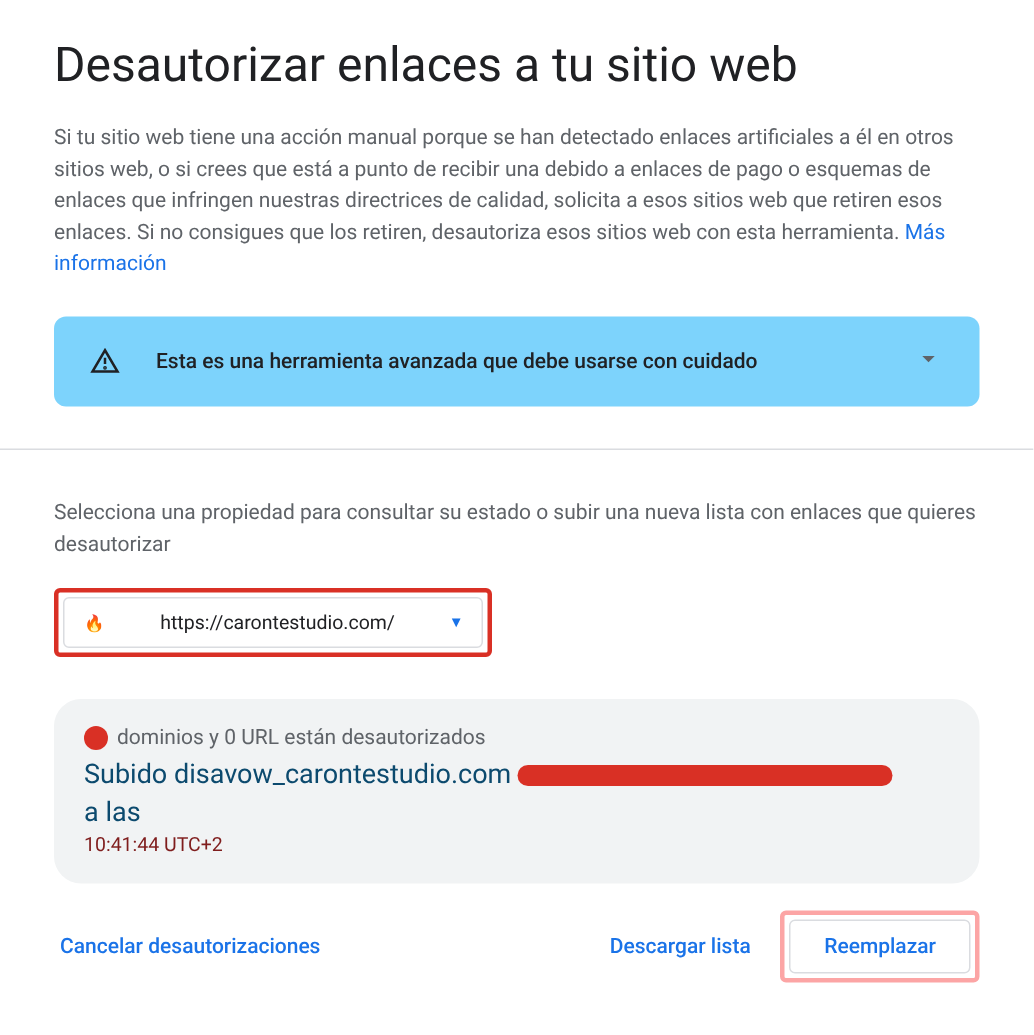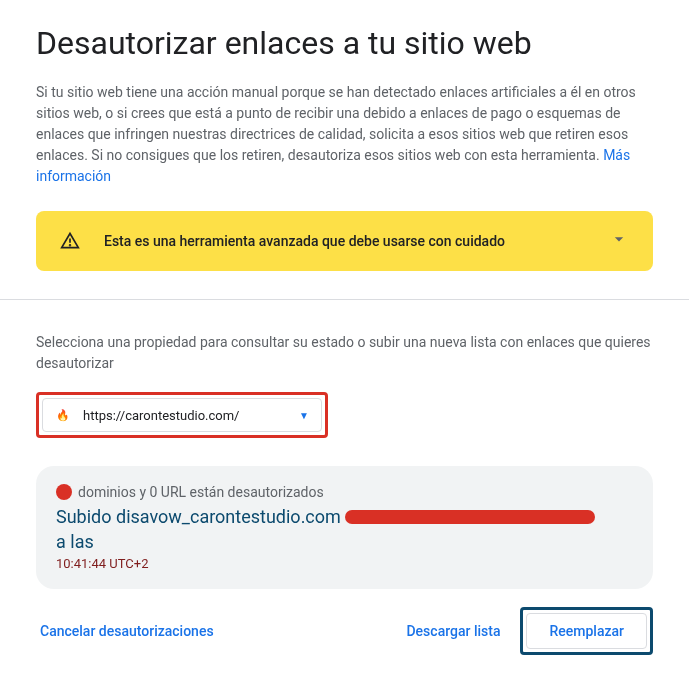--- a/index.html
+++ b/index.html
@@ -25,21 +25,21 @@
       line-height: 1.5;
       color: #5f6368;
       margin-bottom: 24px;
     }
     .link {
       color: #1a73e8;
       text-decoration: none;
       cursor: pointer;
     }
     .warning-banner {
-      background: #fde047;
+      background: #7dd3fc;
       border-radius: 8px;
       padding: 18px 24px;
       display: flex;
       align-items: center;
       gap: 24px;
       margin-bottom: 28px;
     }
     .warning-icon {
       flex-shrink: 0;
       width: 20px;
@@ -93,20 +93,21 @@
       border-radius: 2px;
       display: flex;
       align-items: center;
       justify-content: center;
       font-size: 11px;
     }
     .property-url {
       flex: 1;
       font-size: 13px;
       color: #202124;
+      text-align: center;
     }
     .dropdown-arrow {
       color: #1a73e8;
       font-size: 10px;
     }
     .status-card {
       background: #f1f3f4;
       border-radius: 18px;
       padding: 18px 20px;
       margin-bottom: 18px;
@@ -164,21 +165,21 @@
       cursor: pointer;
       padding: 8px 4px;
       font-family: inherit;
     }
     .right-actions {
       display: flex;
       align-items: center;
       gap: 16px;
     }
     .replace-wrapper {
-      border: 3px solid #0c4a6e;
+      border: 3px solid #fca5a5;
       border-radius: 4px;
       padding: 3px;
     }
     .outlined-button {
       background: #fff;
       border: 1px solid #dadce0;
       color: #1a73e8;
       font-size: 14px;
       font-weight: 500;
       padding: 9px 22px;

